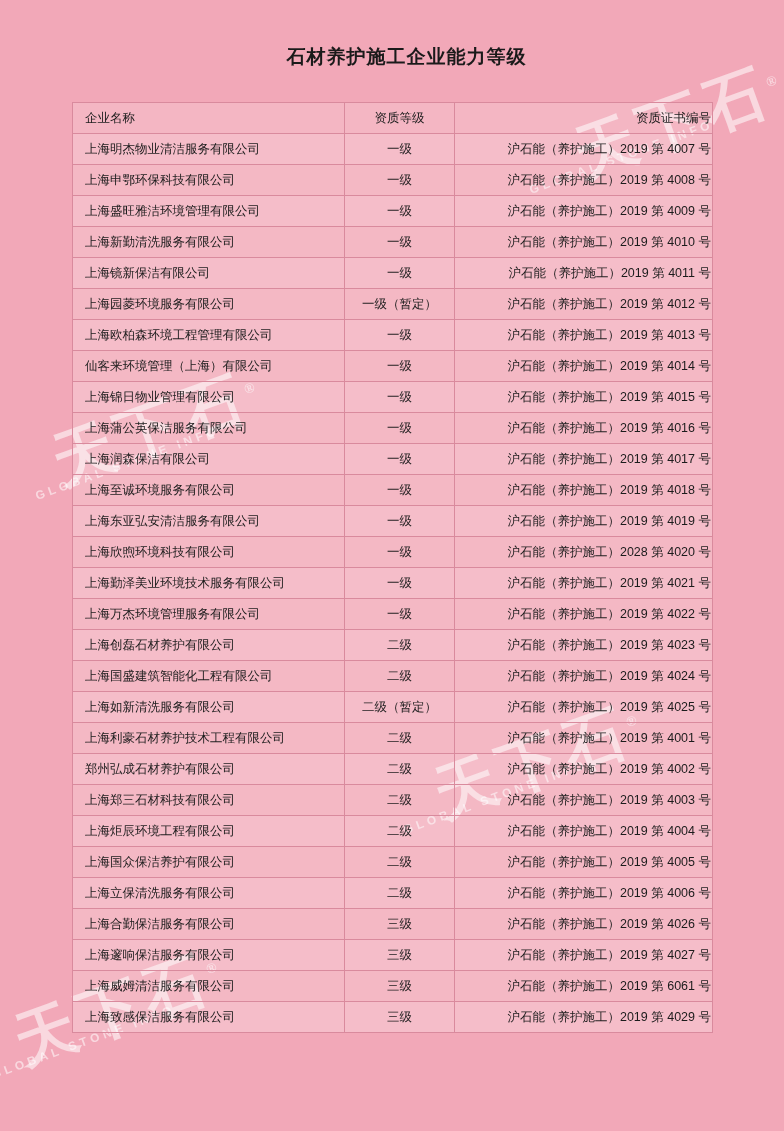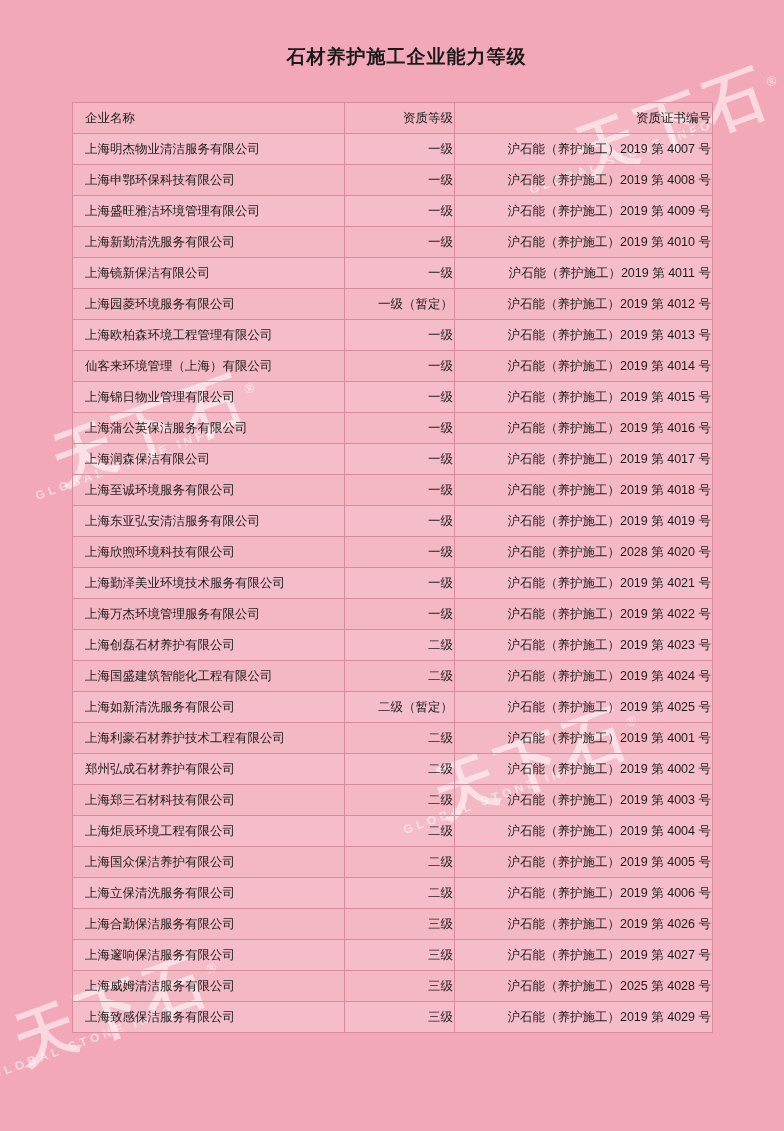--- a/index.html
+++ b/index.html
@@ -88,21 +88,21 @@
     box-sizing: border-box;
   }
   col.c-name { width: 272px; }
   col.c-level { width: 110px; }
   col.c-cert { width: 258px; }
   .cell-name {
     padding-left: 12px;
     text-align: left;
   }
   .cell-level {
-    text-align: right;
+    text-align: center;
     margin-left: 24px;
   }
   .cell-cert {
     padding-left: 16px;
     text-align: right;
   }
   thead td {
     font-weight: normal;
   }
   tbody tr:nth-child(odd) {
@@ -276,21 +276,21 @@
             <td class="cell-cert">沪石能（养护施工）2019 第 4026 号</td>
           </tr>
           <tr>
             <td class="cell-name">上海邃响保洁服务有限公司</td>
             <td class="cell-level">三级</td>
             <td class="cell-cert">沪石能（养护施工）2019 第 4027 号</td>
           </tr>
           <tr>
             <td class="cell-name">上海威姆清洁服务有限公司</td>
             <td class="cell-level">三级</td>
-            <td class="cell-cert">沪石能（养护施工）2025 第 4028 号</td>
+            <td class="cell-cert">沪石能（养护施工）2019 第 6061 号</td>
           </tr>
           <tr>
             <td class="cell-name">上海致感保洁服务有限公司</td>
             <td class="cell-level">三级</td>
             <td class="cell-cert">沪石能（养护施工）2019 第 4029 号</td>
           </tr>
         </tbody>
     </table>
   </div>
 

